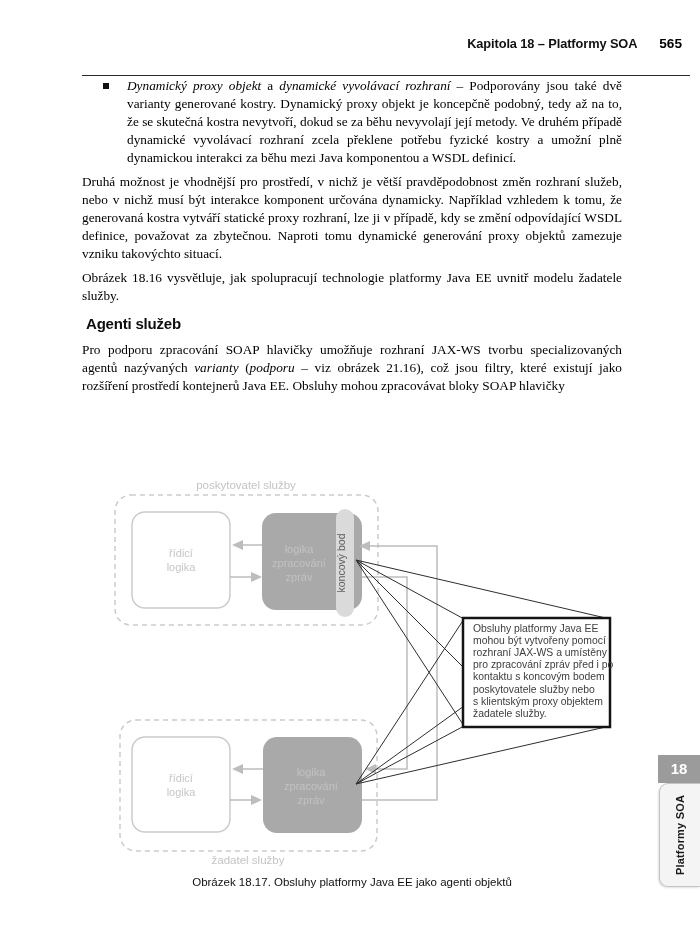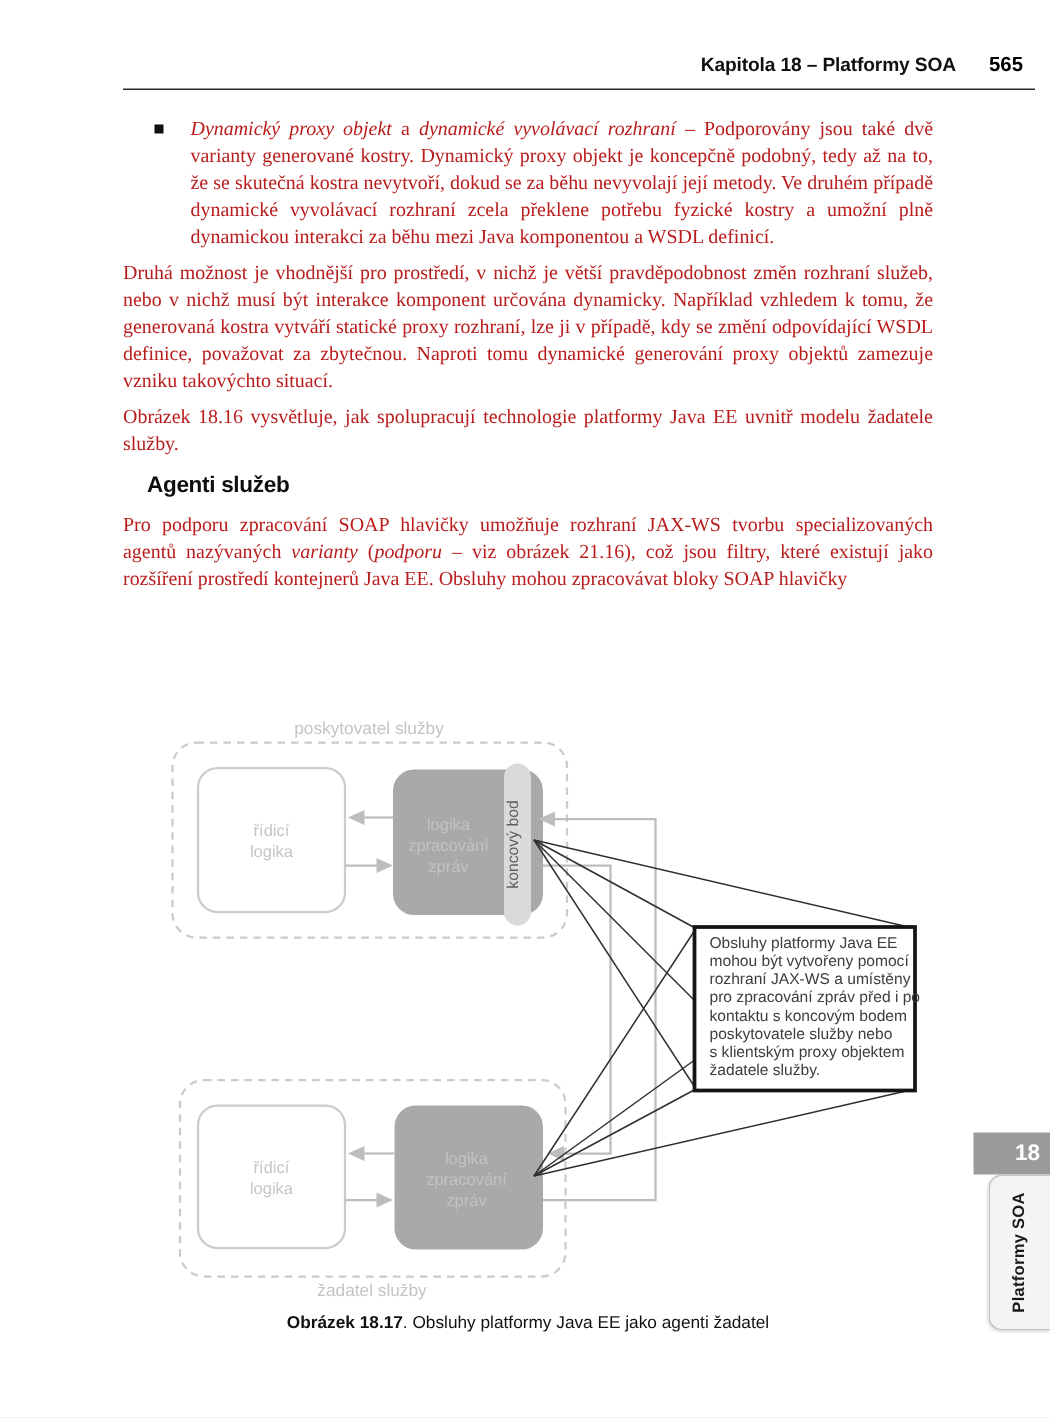--- a/index.html
+++ b/index.html
@@ -3,55 +3,55 @@
 <meta charset="utf-8">
 <style>
   html,body{margin:0;padding:0;background:#e8e8e8;}
   .page{
     position:relative;width:700px;height:945px;background:#ffffff;
     overflow:hidden;font-family:"Liberation Serif",serif;
   }
   
   .pg-header{
     position:absolute;left:82px;top:34px;width:608px;
-    border-bottom:1.6px solid #2a2a2a;padding-bottom:7px;
+    border-bottom:1.6px solid #2a2a2a;padding-bottom:23px;
     text-align:right;white-space:nowrap;
   }
   .pg-header .chapter{
     font:700 12.8px/14px "Liberation Sans",sans-serif;color:#111;letter-spacing:-0.1px;
   }
   .pg-header .folio{
     font:700 13.6px/14px "Liberation Sans",sans-serif;color:#000;
     margin-left:22px;margin-right:8px;
   }
   
   .textblock{position:absolute;left:82px;top:77px;width:540px;}
   .textblock p{
-    font:13.3px/18px "Liberation Serif",serif;color:#b91c1c;
+    font:13.3px/18px "Liberation Serif",serif;color:#000000;
     text-align:justify;margin:0 0 6px 0;
   }
   .bullet-wrap{display:flex;}
   .bullet-sq{width:6px;height:6px;background:#111;margin:6px 18px 0 21px;flex:none;}
   .bullet-text{flex:1;}
   em{font-style:italic;}
   .textblock h2{
     font:700 15px/18px "Liberation Sans",sans-serif;color:#0e0e0e;
-    letter-spacing:-0.2px;margin:10px 0 8px 16px;
+    letter-spacing:-0.2px;margin:10px 0 8px 4px;
   }
   
   .fig-caption{
     position:absolute;left:82px;top:875px;width:540px;text-align:center;
     font:11.5px/14px "Liberation Sans",sans-serif;color:#111;
   }
-  .fig-caption b{font-weight:700;margin-top:44px;}
+  .fig-caption b{font-weight:400;margin-top:44px;}
   
   .tab-num{
-    position:absolute;right:0;top:755px;width:30px;height:28px;
+    position:absolute;right:0;top:755px;width:42px;height:28px;
     background:#9b9b9b;color:#ffffff;
-    font:700 15px/28px "Liberation Sans",sans-serif;text-align:center;padding-left:21px;
+    font:700 15px/28px "Liberation Sans",sans-serif;text-align:center;
   }
   .tab-label{
     position:absolute;right:0;top:783px;width:41px;height:104px;
     background:#f4f4f4;border:1px solid #c4c4c4;border-right:none;
     border-radius:9px 0 0 9px;box-shadow:-1px 1px 2px rgba(0,0,0,0.12);
     box-sizing:border-box;
   }
   .tab-label span{
     position:absolute;left:50%;top:50%;
     transform:translate(-50%,-50%) rotate(-90deg);
@@ -152,21 +152,21 @@
       <text class="lbl" x="473" y="656.2">rozhraní JAX-WS a umístěny</text>
       <text class="lbl" x="473" y="668.3">pro zpracování zpráv před i po</text>
       <text class="lbl" x="473" y="680.4">kontaktu s koncovým bodem</text>
       <text class="lbl" x="473" y="692.5">poskytovatele služby nebo</text>
       <text class="lbl" x="473" y="704.6">s klientským proxy objektem</text>
       <text class="lbl" x="473" y="716.7">žadatele služby.</text>
     </g>
   </svg>
 
   <div class="fig-caption">
-    <b>Obrázek 18.17</b><span>. Obsluhy platformy Java EE jako agenti žadatel</span>
+    <b>Obrázek 18.17</b><span>. Obsluhy platformy Java EE jako agenti objektů</span>
   </div>
 
   <div class="tab-num">18</div>
   <div class="tab-label">
     <span>Platformy SOA</span>
   </div>
 
 </div>
 
 </body></html>

